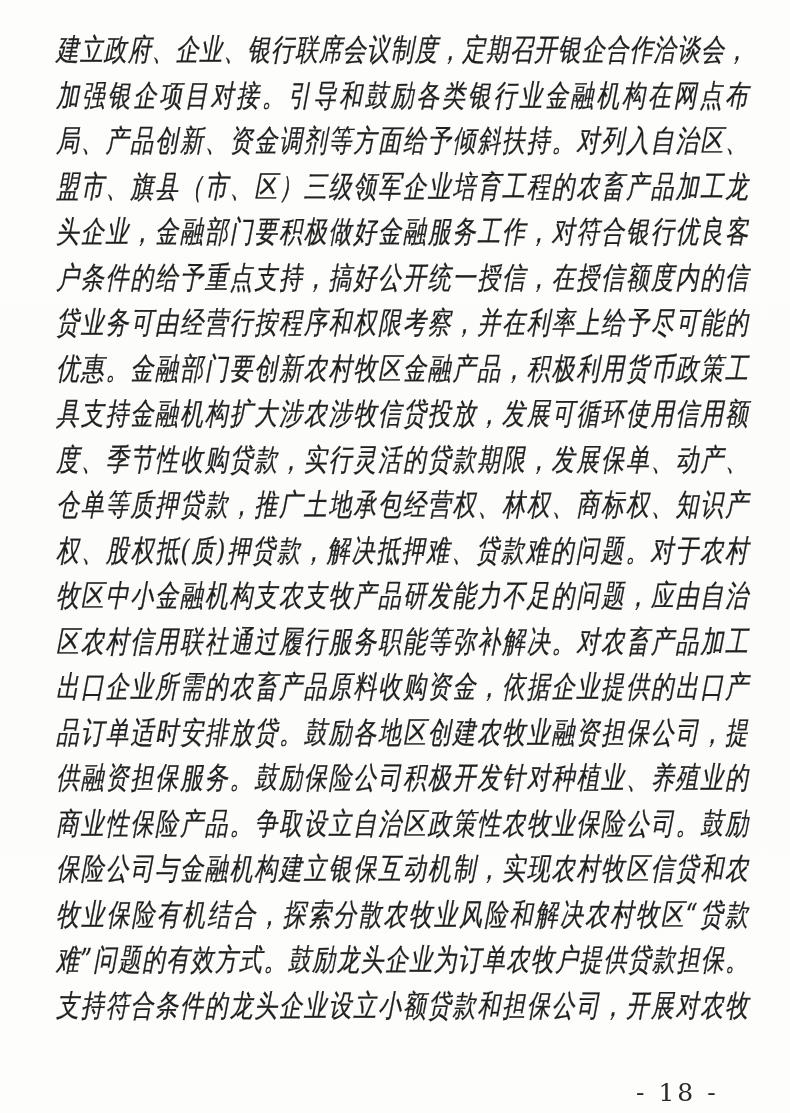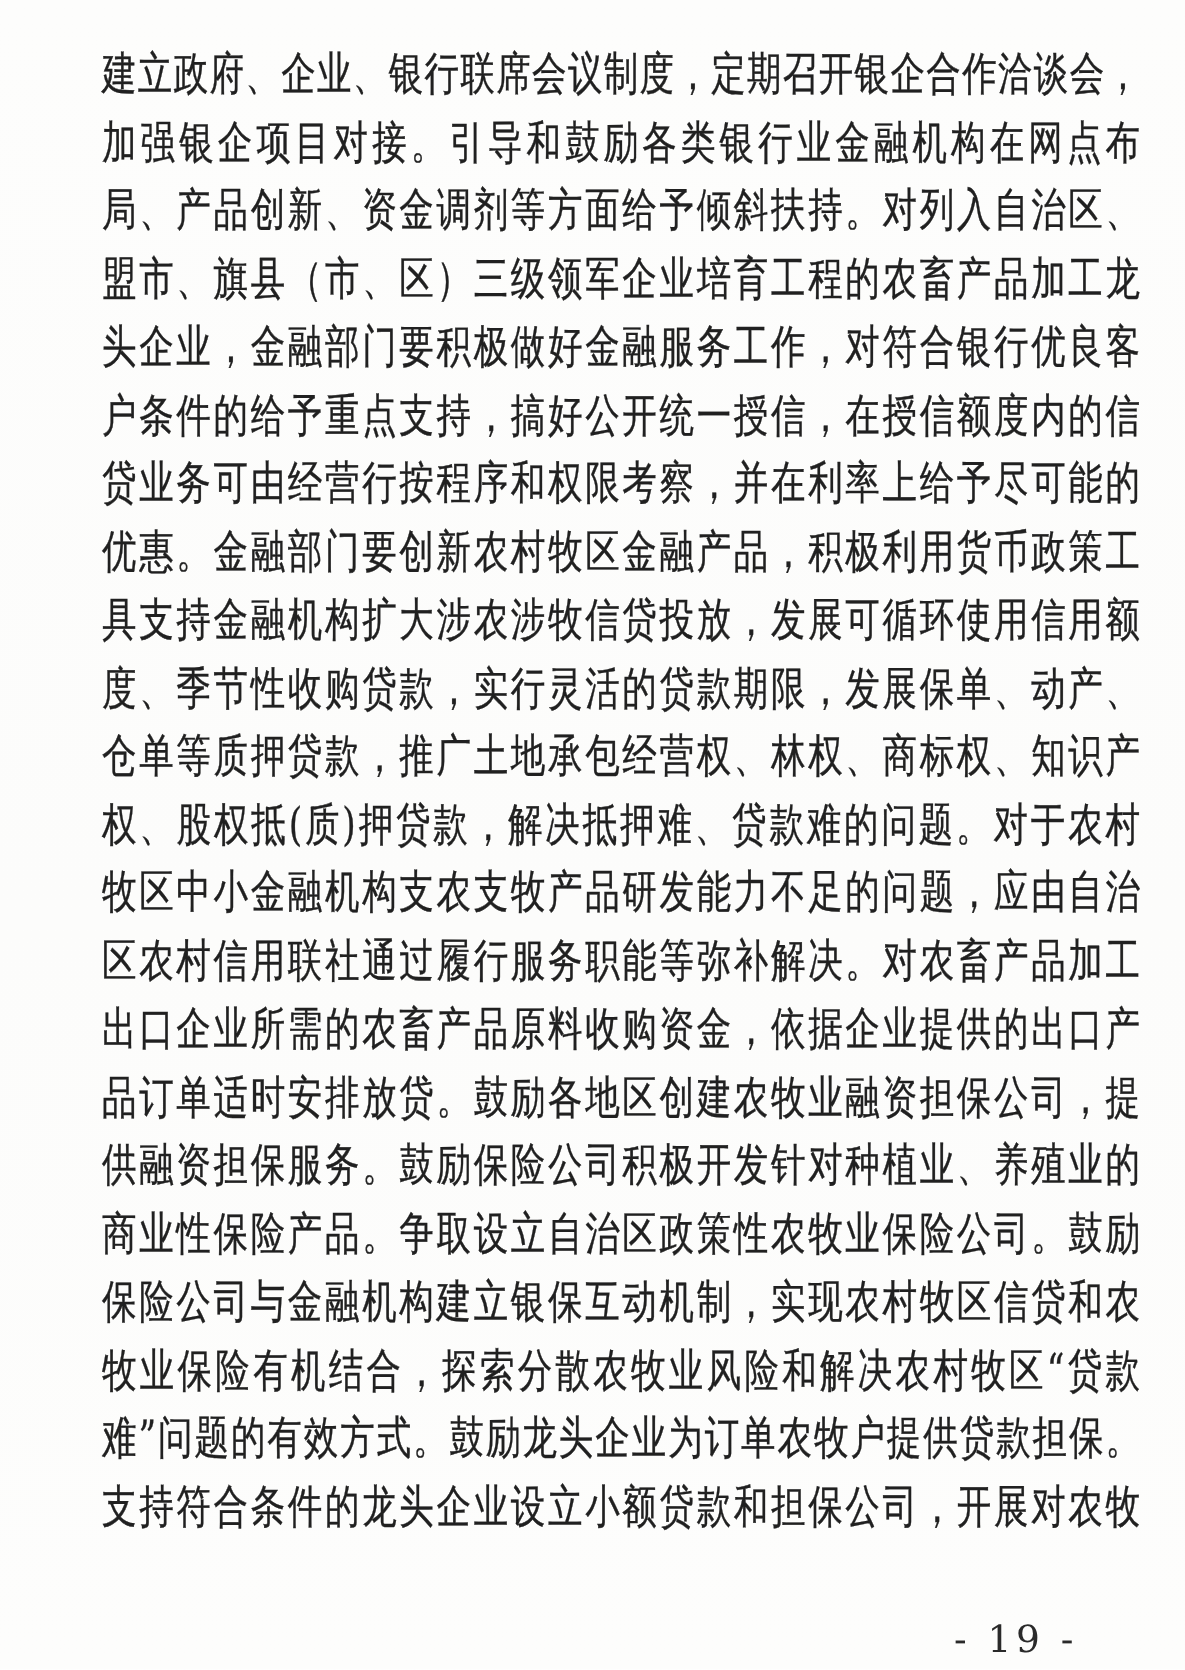--- a/index.html
+++ b/index.html
@@ -13,23 +13,24 @@
   .page {
     position: relative;
     width: 790px;
     height: 1113px;
     background: linear-gradient(180deg, #fdfdfc 0%, #fcfcfb 55%, #fdfdfc 100%);
     font-family: "DejaVu Serif", "Liberation Serif", serif;
     color: #1f1f1f;
   }
   .textblock {
     position: absolute;
-    left: 68px;
+    left: 56px;
     top: 28px;
     width: 692px;
+    font-style: italic;
   }
   .line {
     width: 692px;
     height: 45.5px;
     line-height: 45.5px;
     font-size: 23px;
     color: #202020;
     text-align: justify;
     text-align-last: justify;
     text-justify: inter-character;
@@ -71,14 +72,14 @@
     <div class="line">区农村信用联社通过履行服务职能等弥补解决。对农畜产品加工</div>
     <div class="line">出口企业所需的农畜产品原料收购资金，依据企业提供的出口产</div>
     <div class="line">品订单适时安排放贷。鼓励各地区创建农牧业融资担保公司，提</div>
     <div class="line">供融资担保服务。鼓励保险公司积极开发针对种植业、养殖业的</div>
     <div class="line">商业性保险产品。争取设立自治区政策性农牧业保险公司。鼓励</div>
     <div class="line">保险公司与金融机构建立银保互动机制，实现农村牧区信贷和农</div>
     <div class="line">牧业保险有机结合，探索分散农牧业风险和解决农村牧区“贷款</div>
     <div class="line">难”问题的有效方式。鼓励龙头企业为订单农牧户提供贷款担保。</div>
     <div class="line">支持符合条件的龙头企业设立小额贷款和担保公司，开展对农牧</div>
   </div>
-  <div class="pagenum">- 19 -</div>
+  <div class="pagenum">- 18 -</div>
 </div>
 
 </body></html>

